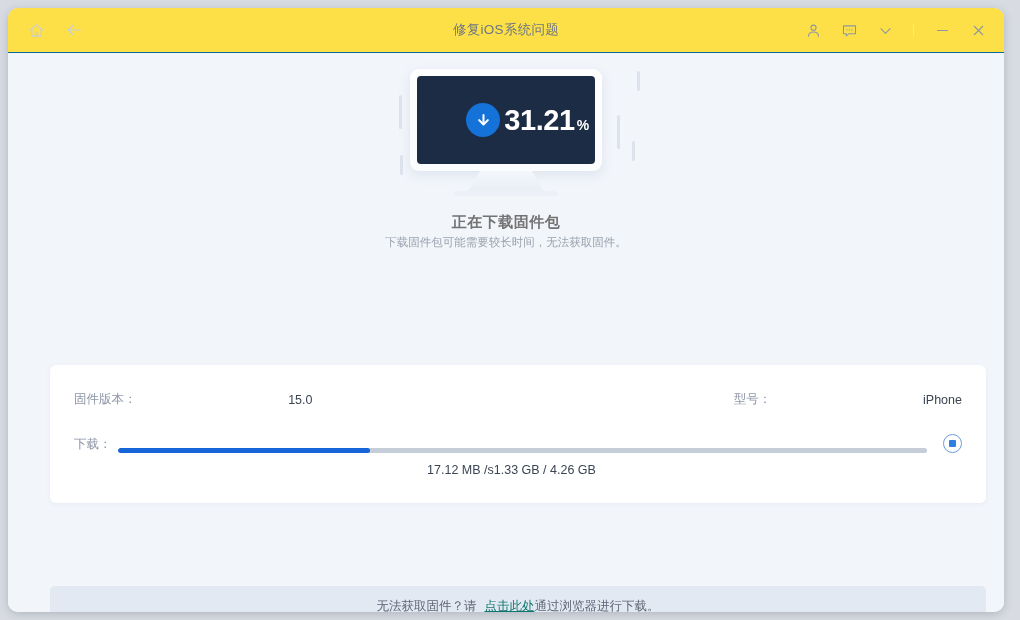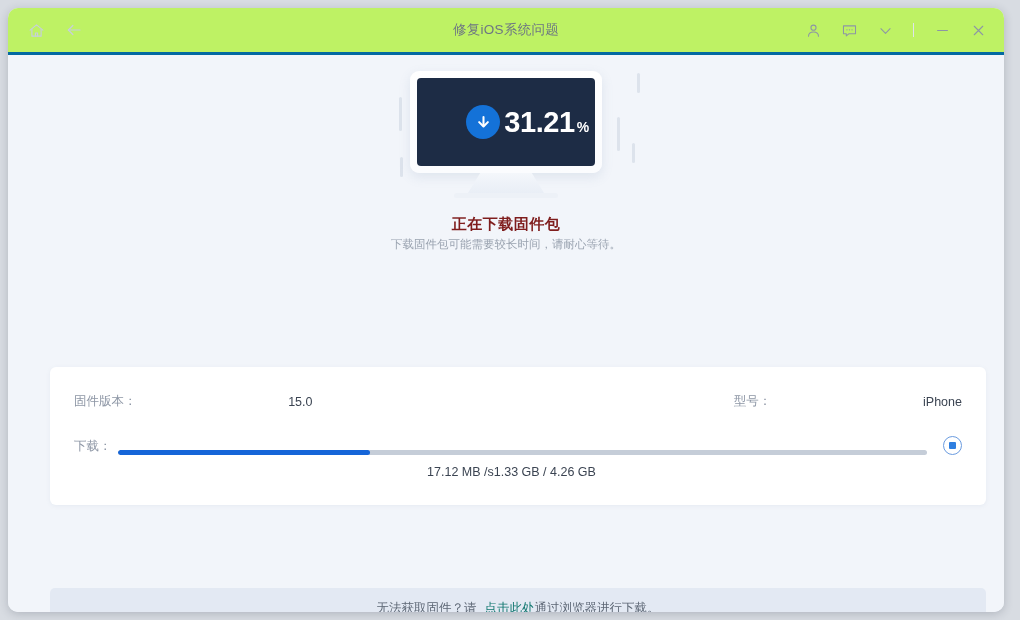--- a/index.html
+++ b/index.html
@@ -27,22 +27,22 @@
     width: 996px;
     height: 604px;
     background: #f2f5fa;
     border-radius: 10px;
     box-shadow: 0 2px 10px rgba(40,50,70,.22);
     overflow: hidden;
   }
   .titlebar {
     position: relative;
     height: 44px;
-    background: #bef264;
-    border-bottom: 3px solid #0369a1;
+    background: #fde047;
+    border-bottom: 1px solid #0369a1;
     display: flex;
     align-items: center;
   }
   .tb-left {
     display: flex;
     align-items: center;
     gap: 18px;
     padding-left: 18px;
   }
   .tb-icon {
@@ -165,21 +165,21 @@
     background: #dde3ec;
   }
 
   .hero-title {
     position: absolute;
     left: 0; right: 0;
     top: 160px;
     text-align: center;
     font-size: 15px;
     font-weight: bold;
-    color: #7f1d1d;
+    color: #737373;
     letter-spacing: .5px;
   }
   .hero-sub {
     position: absolute;
     left: 0; right: 0;
     top: 182px;
     text-align: center;
     font-size: 11.5px;
     color: #9aa3b0;
   }
@@ -397,21 +397,21 @@
                 <span>31.21</span>
                   <span class="sym">%</span>
               </span>
             </div>
           </div>
           <div class="stand"></div>
           <div class="base"></div>
         </div>
 
         <div class="hero-title">正在下载固件包</div>
-        <div class="hero-sub">下载固件包可能需要较长时间，请耐心等待。</div>
+        <div class="hero-sub">下载固件包可能需要较长时间，无法获取固件。</div>
       </div>
 
       <div class="card">
         <div class="card-body">
 
           <div class="meta-row">
             <span class="meta-label">固件版本：</span>
             <span class="meta-value">15.0</span>
             <span class="meta-gap"></span>
             <span class="meta-label">型号：</span>

